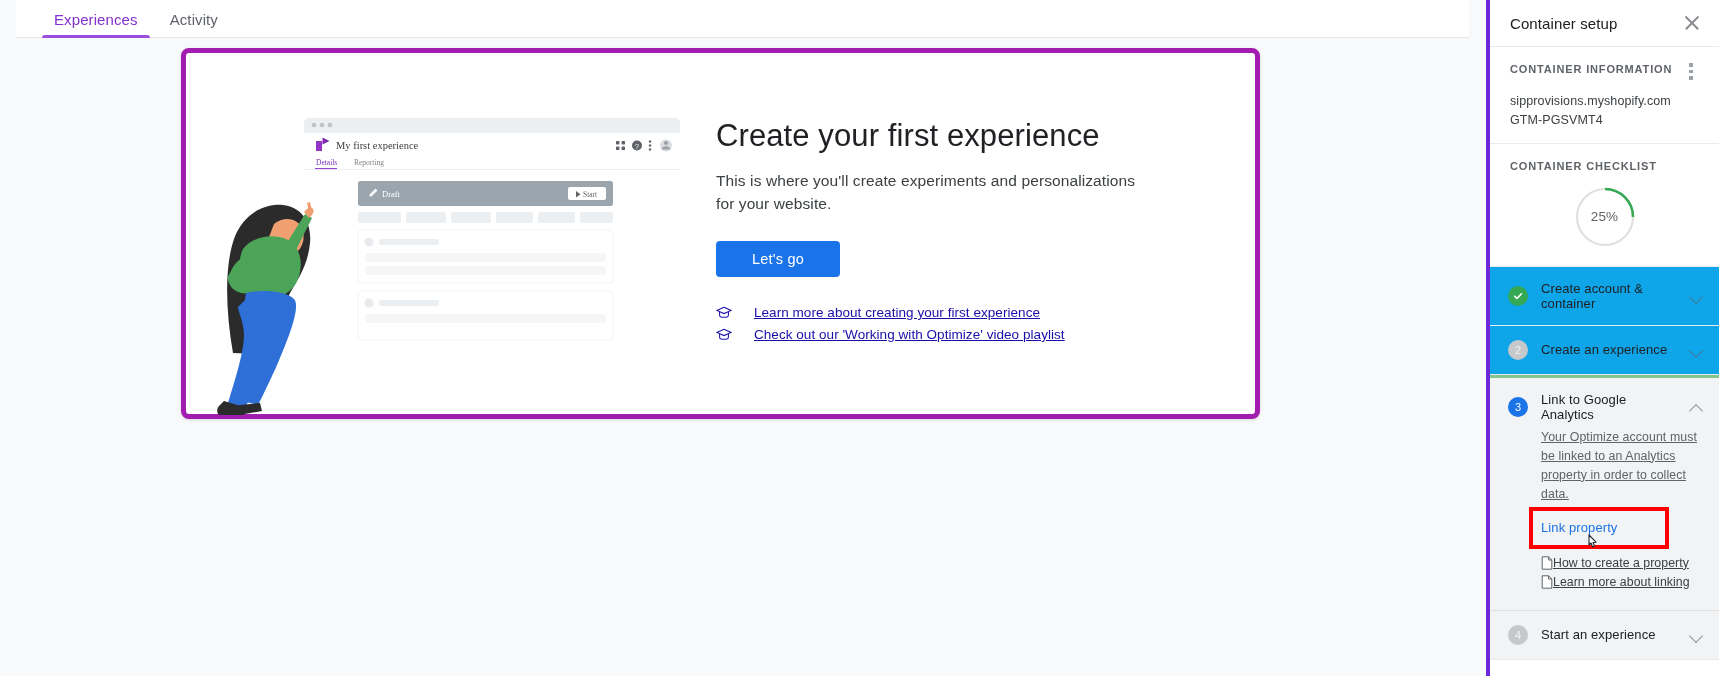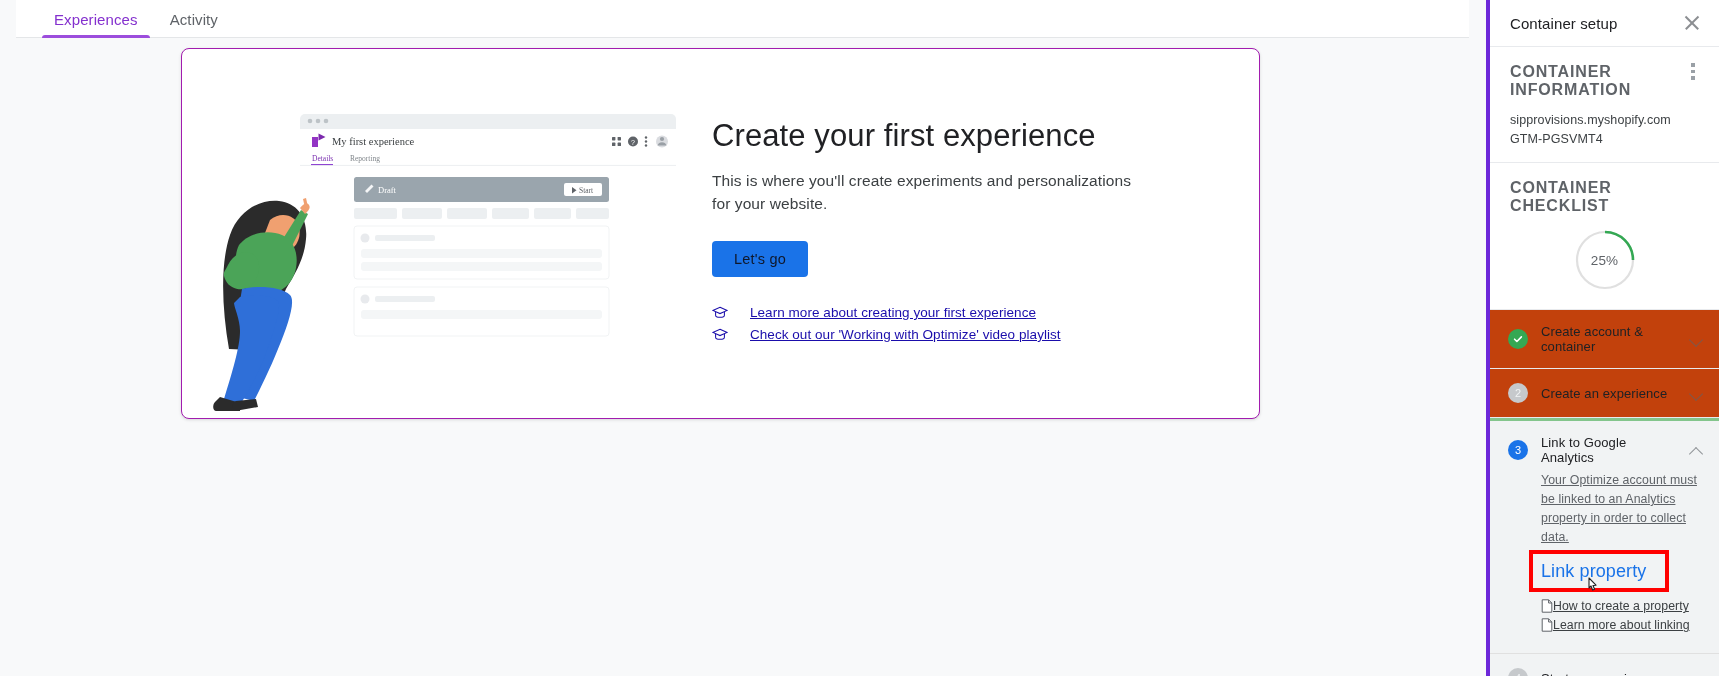--- a/index.html
+++ b/index.html
@@ -26,38 +26,38 @@
   .tab.active::after {
     content: ""; position: absolute; left: 4px; right: 4px; bottom: 0;
     height: 3px; background: #9c4ddc; border-radius: 3px 3px 0 0;
   }
 
   
   .stage { position: absolute; left: 0; top: 38px; width: 1453px; bottom: 0; background:#f8f9fa; }
   .card {
     position: absolute; left: 181px; top: 10px; width: 1079px; height: 371px;
     background: #ffffff; border-radius: 8px;
-    border: 1px solid #a21caf;
+    border: 5px solid #a21caf;
     box-shadow: 0 1px 2px rgba(60,64,67,.10), 0 1px 3px 1px rgba(60,64,67,.06);
     display: flex; align-items: center;
   }
   .illo-wrap { width: 520px; height: 100%; position: relative; flex: none; }
   .copy { flex: 1; padding-left: 10px; padding-right: 40px; }
   .headline {
     font-size: 31px; color: #202124; font-weight: 400;
     letter-spacing: .1px; margin-bottom: 16px;
   }
   .subtext {
     font-size: 15.5px; color: #3c4043; line-height: 1.45;
     max-width: 440px; margin-bottom: 26px; letter-spacing: .1px;
   }
   .primary-btn {
-    display: inline-block; background: #1a73e8; color: #0f172a;
+    display: inline-block; background: #1a73e8; color: #ffffff;
     font-size: 14.5px; border: none; border-radius: 4px;
-    padding: 10px 22px; cursor: pointer; letter-spacing: .2px;
+    padding: 10px 36px; cursor: pointer; letter-spacing: .2px;
   }
   .links { margin-top: 28px; }
   .link-row {
     display: flex; align-items: center; gap: 22px; margin-bottom: 7px;
   }
   .link-row a {
     color: #1a0dab; font-size: 13.5px; text-decoration: underline;
     letter-spacing: .05px;
   }
   .cap-icon { width: 16px; height: 14px; flex: none; display:block; }
@@ -82,41 +82,41 @@
   .close-x::before, .close-x::after {
     content: ""; position: absolute; left: 2px; top: 10px; width: 18px; height: 1.6px;
     background: #5f6368;
   }
   .close-x::before { transform: rotate(45deg); }
   .close-x::after  { transform: rotate(-45deg); }
 
   .section { padding: 16px 20px 14px 20px; border-bottom: 1px solid #e8eaed; }
   .sec-head { display: flex; align-items: flex-start; justify-content: space-between; }
   .sec-label {
-    font-size: 16px; color: #5f6368; font-weight: 700;
+    font-size: 11px; color: #5f6368; font-weight: 700;
     letter-spacing: .85px; text-transform: uppercase;
   }
   .kebab { width: 16px; display: flex; flex-direction: column; align-items: center; gap: 3px; cursor: pointer; }
   .kebab i { width: 3.5px; height: 3.5px; background: #9aa0a6; display: block; }
   .info-line { font-size: 12.5px; color: #3c4043; margin-top: 12px; line-height: 1.45; letter-spacing: .1px; }
   .info-line.second { margin-top: 1px; }
 
   .checklist-sec { padding: 16px 20px 18px 20px; border-bottom: 1px solid #e8eaed; }
   .ring-wrap { display: flex; justify-content: center; margin-top: 14px; }
   .ring { position: relative; width: 62px; height: 62px; }
   .ring svg { display: block; transform: rotate(-90deg); }
   .ring-label {
     position: absolute; inset: 0; display: flex; align-items: center; justify-content: center;
     font-size: 13.5px; color: #5f6368; letter-spacing: .2px;
   }
 
   .step {
     display: flex; align-items: center; gap: 13px;
     padding: 14px 16px 14px 18px; border-bottom: 1px solid #e8eaed;
-    cursor: pointer; background: #c2410c;
+    cursor: pointer; background: #0ea5e9;
   }
   .badge {
     width: 20px; height: 20px; border-radius: 50%; flex: none;
     display: flex; align-items: center; justify-content: center;
     font-size: 11px; color: #ffffff; font-weight: 500;
   }
   .badge.done { background: #34a853; }
   .badge.todo { background: #c6c9cc; color: #f1f3f4; }
   .badge.current { background: #1a73e8; }
   .badge svg { display: block; }
@@ -131,21 +131,21 @@
 
   .step-open {
     background: #f1f3f4; border-top: 3px solid #83c58c; border-bottom: 1px solid #e0e0e0;
   }
   .step-open .step { background: transparent; border-bottom: none; padding-bottom: 6px; }
   .step-body { padding: 0 18px 16px 51px; }
   .step-desc { font-size: 12.3px; color: #5f6368; line-height: 1.55; letter-spacing: .1px; text-decoration: underline; }
 
   .link-property-holder { position: relative; margin-top: 14px; height: 22px; }
   .link-property {
-    font-size: 18px; color: #1a73e8; cursor: pointer; letter-spacing: .1px;
+    font-size: 13px; color: #1a73e8; cursor: pointer; letter-spacing: .1px;
     display: inline-block;
   }
   .redbox {
     position: absolute; left: -12px; top: -11px; width: 140px; height: 42px;
     border: 4px solid #ff0000; pointer-events: none;
   }
   .cursor { position: absolute; left: 44px; top: 14px; width: 18px; height: 20px; pointer-events: none; }
 
   .doc-links { margin-top: 16px; }
   .doc-row { display: flex; align-items: center; margin-bottom: 5px; }

